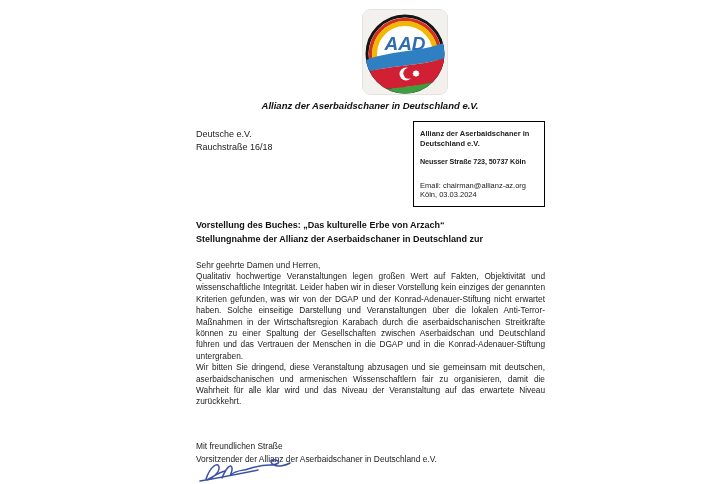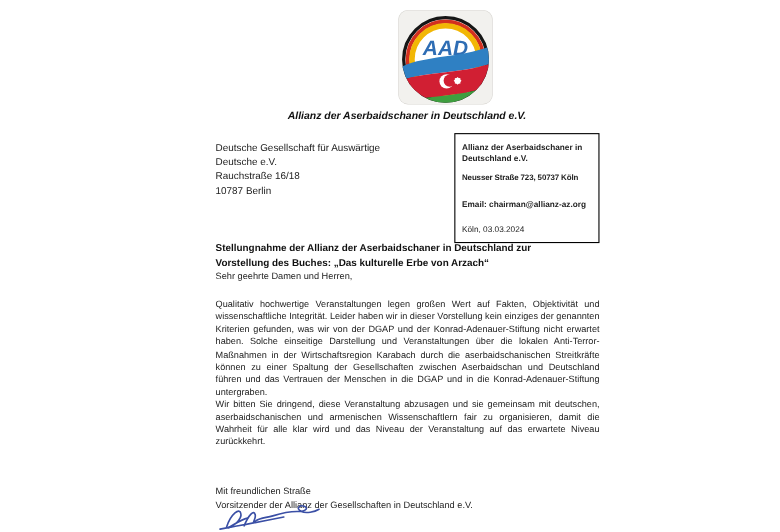--- a/index.html
+++ b/index.html
@@ -24,27 +24,27 @@
   .sender-box{
     position:absolute;left:413px;top:121px;width:118px;
     border:1.4px solid #000;
     padding:7px 6px 6px 6px;
     font-size:7.5px;line-height:9.5px;color:#222;
     background:#fff;
   }
   .sender-box .bold{font-weight:bold;}
   .sender-box .name{margin-bottom:9px;}
   .sender-box .street{margin-bottom:14px;font-size:7.2px;letter-spacing:-0.1px;white-space:nowrap;}
-  .sender-box .email{margin-bottom:14px;font-weight:bold;}
+  .sender-box .email{}
   .subject{
     position:absolute;left:196px;top:219px;width:345px;
     font-weight:bold;font-size:9px;line-height:13.5px;color:#111;
   }
   .salutation{
-    position:absolute;left:196px;top:246px;
+    position:absolute;left:196px;top:260px;
     font-size:8.4px;color:#222;
   }
   .body-text{
     position:absolute;left:196px;top:271px;width:349px;
     font-size:8.3px;line-height:11.4px;text-align:justify;color:#222;
   }
   .body-text p{margin:0;}
   .body-text p.first{margin-top:11px;}
   .closing{
     position:absolute;left:196px;top:440px;
@@ -85,48 +85,46 @@
             <rect x="51.5" y="62" width="5" height="5" fill="#ffffff" transform="rotate(45 54 64.5)"></rect>
           </g>
         </g>
       </g>
     </svg>
   </div>
 
   <div class="org-title">Allianz der Aserbaidschaner in Deutschland e.V.</div>
 
   <div class="recipient">
-    <div>Deutsche Gesellschaft für Auswärtige</div>
     <div>Deutsche e.V.</div>
     <div>Rauchstraße 16/18</div>
-    <div>10787 Berlin</div>
   </div>
 
   <div class="sender-box">
     <div class="bold name">Allianz der Aserbaidschaner in Deutschland e.V.</div>
     <div class="bold street">Neusser Straße 723, 50737 Köln</div>
     <div class="email">Email: chairman@allianz-az.org</div>
     <div class="date">Köln, 03.03.2024</div>
   </div>
 
   <div class="subject">
+    <div>Vorstellung des Buches: „Das kulturelle Erbe von Arzach“</div>
     <div>Stellungnahme der Allianz der Aserbaidschaner in Deutschland zur</div>
-    <div>Vorstellung des Buches: „Das kulturelle Erbe von Arzach“</div>
   </div>
 
   <div class="salutation">Sehr geehrte Damen und Herren,</div>
 
   <div class="body-text">
     <p>Qualitativ hochwertige Veranstaltungen legen großen Wert auf Fakten, Objektivität und wissenschaftliche Integrität. Leider haben wir in dieser Vorstellung kein einziges der genannten Kriterien gefunden, was wir von der DGAP und der Konrad-Adenauer-Stiftung nicht erwartet haben. Solche einseitige Darstellung und Veranstaltungen über die lokalen Anti-Terror-Maßnahmen in der Wirtschaftsregion Karabach durch die aserbaidschanischen Streitkräfte können zu einer Spaltung der Gesellschaften zwischen Aserbaidschan und Deutschland führen und das Vertrauen der Menschen in die DGAP und in die Konrad-Adenauer-Stiftung untergraben.</p>
     <p>Wir bitten Sie dringend, diese Veranstaltung abzusagen und sie gemeinsam mit deutschen, aserbaidschanischen und armenischen Wissenschaftlern fair zu organisieren, damit die Wahrheit für alle klar wird und das Niveau der Veranstaltung auf das erwartete Niveau zurückkehrt.</p>
   </div>
 
   <div class="closing">
     <div>Mit freundlichen Straße</div>
-    <div>Vorsitzender der Allianz der Gesellschaften in Deutschland e.V.</div>
+    <div>Vorsitzender der Allianz der Aserbaidschaner in Deutschland e.V.</div>
   </div>
 
   <div class="signature">
     <svg width="95" height="26" viewBox="0 0 95 26">
       <g fill="none" stroke-width="1.5" stroke-linecap="round" stroke="#3a4fa5">
         <path d="M8,21 C12,9 20,3 21,9 C22,14 14,21 9,22 C16,18 22,14 27,13"></path>
         <path d="M24,20 C28,10 33,5 34,10 C35,14 30,19 34,16 C39,12 44,13 50,11 C58,8.5 66,7 72,7 C79,7 83,4.5 79,2.5 C75,0.5 70,4 76,7 C80,9 88,7.5 92,5"></path>
         <path d="M2,23 C25,19 45,15 60,12"></path>
       </g>
     </svg>

